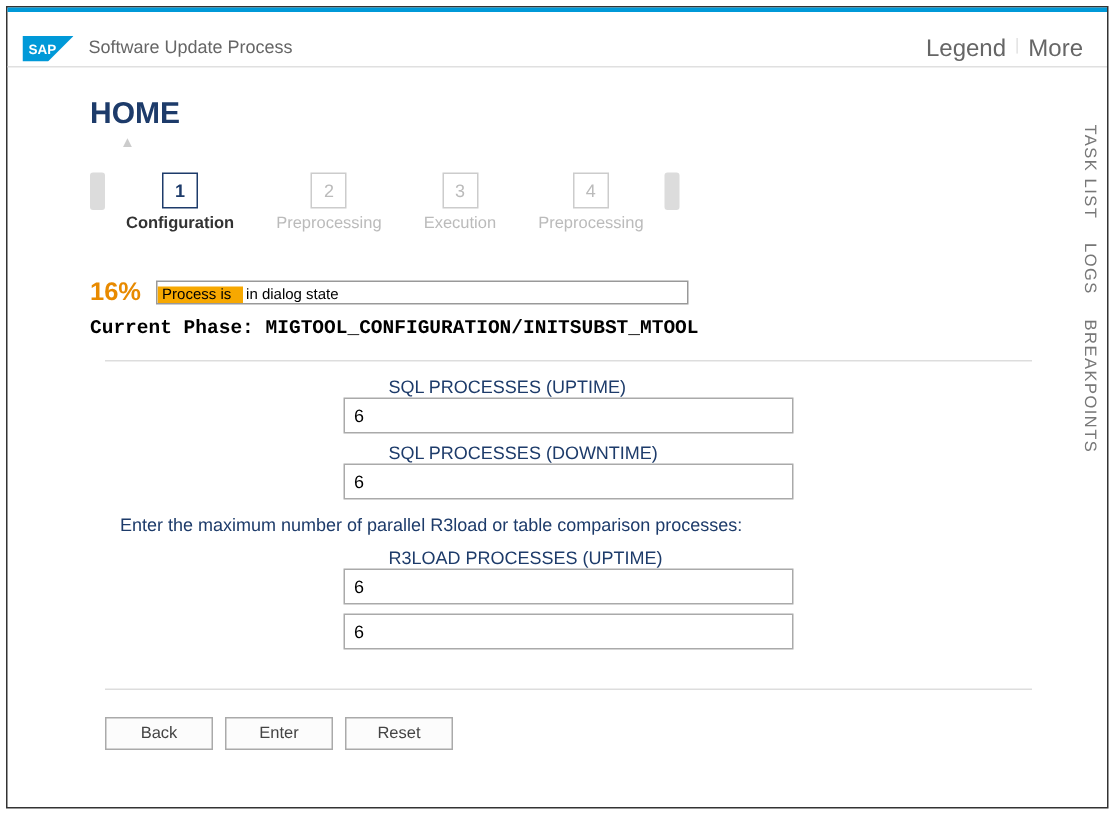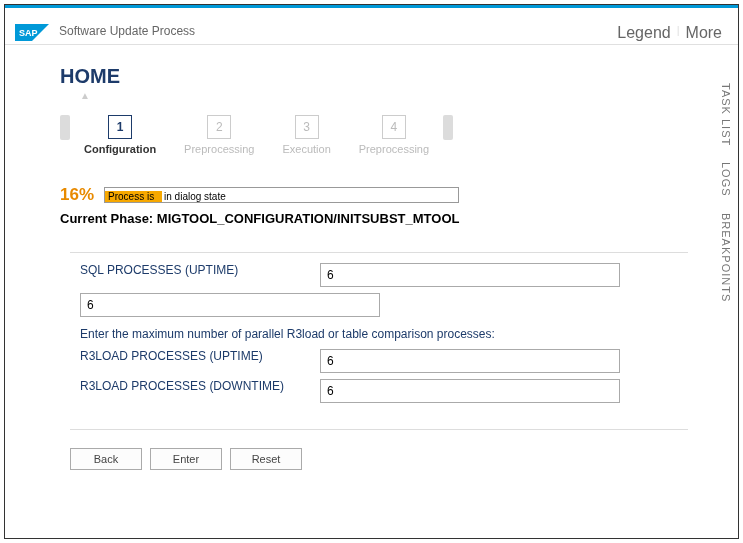--- a/index.html
+++ b/index.html
@@ -155,21 +155,22 @@
   .status-rest {
     flex: 1;
     display: flex;
     align-items: center;
     padding-left: 2px;
     color: #000;
   }
   .phase-line {
     font-size: 13px;
     color: #000;
-    margin-bottom: 26px;
+    margin-bottom: 14px;
+    font-family: Liberation Mono, monospace;
   }
   .phase-line b { font-weight: bold; }
   .section {
     border-top: 1px solid #ddd;
     border-bottom: 1px solid #ddd;
     padding: 10px 10px 20px 10px;
     margin-left: 10px;
     margin-bottom: 18px;
   }
   .section-title {
@@ -180,22 +181,23 @@
     border-bottom: 1px solid #ddd;
     margin-bottom: 18px;
   }
   .hint {
     font-size: 12px;
     color: #1d3b6a;
     margin: 10px 0 8px 0;
   }
   .form-row {
     display: flex;
-    align-items: flex-start;
+    align-items: center;
     margin-bottom: 6px;
+    flex-direction: column;
   }
   .form-label {
     width: 240px;
     font-size: 12px;
     color: #1d3b6a;
   }
   .form-input {
     border: 1px solid #aaa;
     padding: 4px 6px;
     width: 300px;
@@ -279,30 +281,30 @@
       <b>Current Phase:</b> <b>MIGTOOL_CONFIGURATION/INITSUBST_MTOOL</b>
     </div>
 
     <div class="section">
 
       <div class="form-row">
         <div class="form-label">SQL PROCESSES (UPTIME)</div>
         <input class="form-input" value="6" style="">
       </div>
       <div class="form-row">
+        <div class="form-label">SQL PROCESSES (DOWNTIME)</div>
         <input class="form-input" value="6" style="">
       </div>
 
       <div class="hint">Enter the maximum number of parallel R3load or table comparison processes:</div>
       <div class="form-row">
         <div class="form-label">R3LOAD PROCESSES (UPTIME)</div>
         <input class="form-input" value="6" style="">
       </div>
       <div class="form-row">
-        <div class="form-label">R3LOAD PROCESSES (DOWNTIME)</div>
         <input class="form-input" value="6" style="">
       </div>
     </div>
 
     <div class="button-row">
       <div class="btn">Back</div>
       <div class="btn">Enter</div>
       <div class="btn">Reset</div>
     </div>
   </div>

